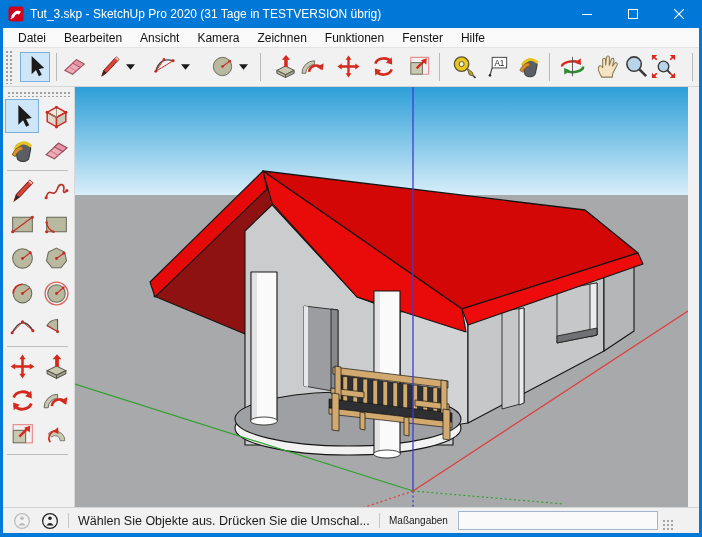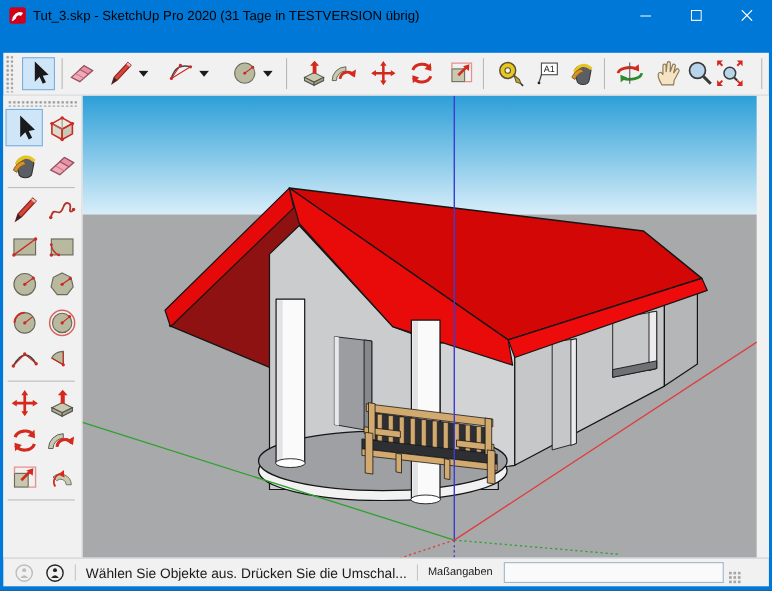--- a/index.html
+++ b/index.html
@@ -1,20 +1,20 @@
 <!DOCTYPE html>
 <html><head>
 <meta charset="utf-8">
 <style>
   html,body{margin:0;padding:0;background:#444;font-family:"Liberation Sans",sans-serif;}
   .win{position:relative;width:702px;height:537px;background:#0078d7;overflow:hidden;}
   
   .titlebar{position:absolute;left:0;top:0;width:702px;height:28px;background:#0078d7;display:flex;align-items:center;}
   .app-icon{width:16px;height:16px;margin:0 6px 0 8px;flex:0 0 auto;}
-  .title{color:#000000;font-size:12px;white-space:nowrap;}
+  .title{color:#ffffff;font-size:12px;white-space:nowrap;}
   .win-controls{position:absolute;right:0;top:0;height:28px;display:flex;}
   .wc{width:46px;height:28px;display:flex;align-items:center;justify-content:center;color:#fff;}
   
   .menubar{position:absolute;left:3px;top:28px;width:696px;height:20px;background:#f9f9f9;display:flex;align-items:center;padding-left:6px;box-sizing:border-box;border-bottom:1px solid #e4e4e4;}
   .mi{font-size:12px;color:#111;padding:2px 9px;white-space:nowrap;}
   
   .toolbar-top{position:absolute;left:3px;top:48px;width:696px;height:39px;background:#f1f1f1;border-bottom:1px solid #d5d5d5;box-sizing:border-box;}
   .tool{position:absolute;top:4px;width:30px;height:30px;border:1px solid transparent;box-sizing:border-box;display:flex;align-items:flex-start;justify-content:center;background:transparent;padding:0;}
   .tool svg{width:27px;height:27px;display:block;}
   .tool.active{background:#cfe5f8;border:1px solid #7ab0dd;}
@@ -69,20 +69,30 @@
           </svg>
         </span>
       <span class="wc">
           <svg width="10" height="10" viewBox="0 0 10 10">
             <path d="M0 0 L10 10 M10 0 L0 10" stroke="#fff" stroke-width="1.1"></path>
           </svg>
         </span>
     </div>
   </div>
 
+  <div class="menubar" id="menubar">
+      <span class="mi">Datei</span>
+      <span class="mi">Bearbeiten</span>
+      <span class="mi">Ansicht</span>
+      <span class="mi">Kamera</span>
+      <span class="mi">Zeichnen</span>
+      <span class="mi">Funktionen</span>
+      <span class="mi">Fenster</span>
+      <span class="mi">Hilfe</span>
+    </div>
 
   <div class="toolbar-top" id="toolbar-top">
       <div class="vgrip"></div>
       <button class="tool active" style="left: 17px;">
         <svg viewBox="0 0 28 28">
           <path d="M10 3 L10 22 L14.5 17.5 L17.5 24 L20.5 22.5 L17.5 16.5 L23 15.5 Z" fill="#1a1a1a"></path>
         </svg>
       </button>
       <div class="tsep" style="left: 53px;"></div>
       <button class="tool" style="left: 56px;">

